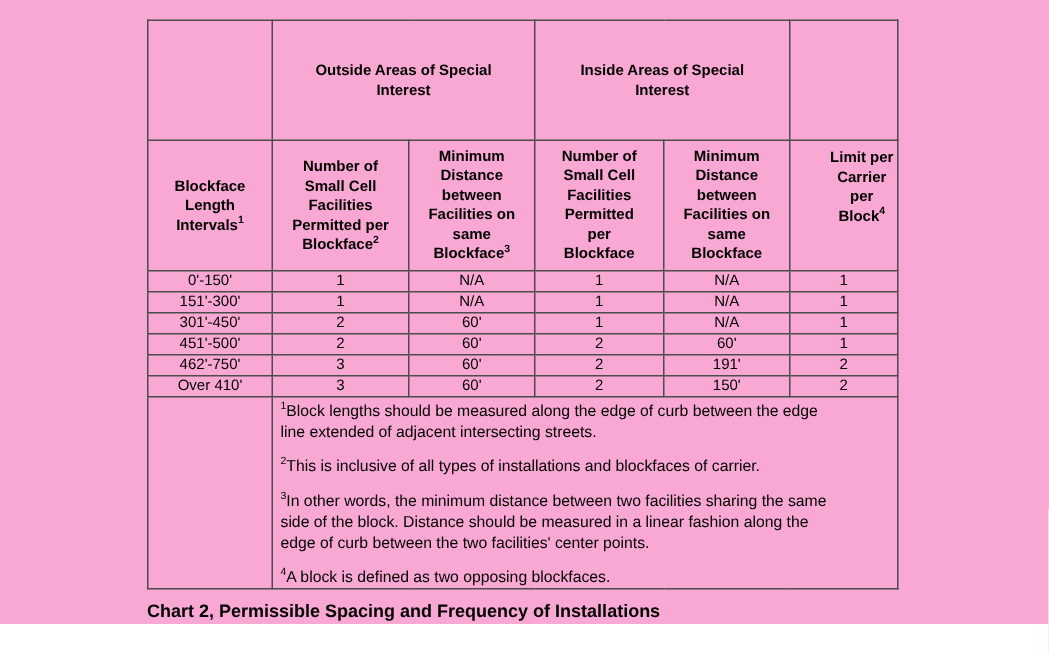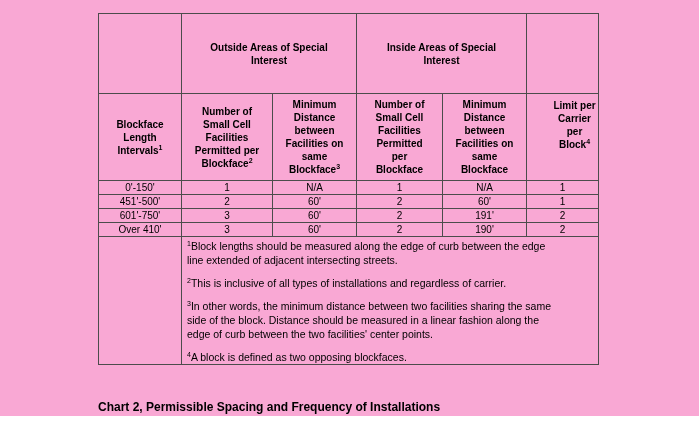--- a/index.html
+++ b/index.html
@@ -118,50 +118,66 @@
 
     <tr class="row-data">
       <td>0'-150'</td>
       <td>1</td>
       <td>N/A</td>
       <td>1</td>
       <td>N/A</td>
       <td>1</td>
     </tr>
     <tr class="row-data">
+      <td>151'-300'</td>
+      <td>1</td>
+      <td>N/A</td>
+      <td>1</td>
+      <td>N/A</td>
+      <td>1</td>
+    </tr>
+    <tr class="row-data">
+      <td>301'-450'</td>
+      <td>2</td>
+      <td>60'</td>
+      <td>1</td>
+      <td>N/A</td>
+      <td>1</td>
+    </tr>
+    <tr class="row-data">
       <td>451'-500'</td>
       <td>2</td>
       <td>60'</td>
       <td>2</td>
       <td>60'</td>
       <td>1</td>
     </tr>
     <tr class="row-data">
-      <td>601'-750'</td>
+      <td>462'-750'</td>
       <td>3</td>
       <td>60'</td>
       <td>2</td>
       <td>191'</td>
       <td>2</td>
     </tr>
     <tr class="row-data">
       <td>Over 410'</td>
       <td>3</td>
       <td>60'</td>
       <td>2</td>
-      <td>190'</td>
+      <td>150'</td>
       <td>2</td>
     </tr>
 
     <tr class="row-foot">
       <td></td>
       <td colspan="5" class="footnotes">
         <p><sup>1</sup><span class="pre">Block lengths should be measured along the edge of curb between the edge
 line extended of adjacent intersecting streets.</span></p>
-        <p><sup>2</sup><span class="pre">This is inclusive of all types of installations and regardless of carrier.</span></p>
+        <p><sup>2</sup><span class="pre">This is inclusive of all types of installations and blockfaces of carrier.</span></p>
         <p><sup>3</sup><span class="pre">In other words, the minimum distance between two facilities sharing the same
 side of the block. Distance should be measured in a linear fashion along the
 edge of curb between the two facilities' center points.</span></p>
         <p><sup>4</sup><span class="pre">A block is defined as two opposing blockfaces.</span></p>
       </td>
     </tr>
   </tbody>
     </table>
 
   <div class="caption">Chart 2, Permissible Spacing and Frequency of Installations</div>

